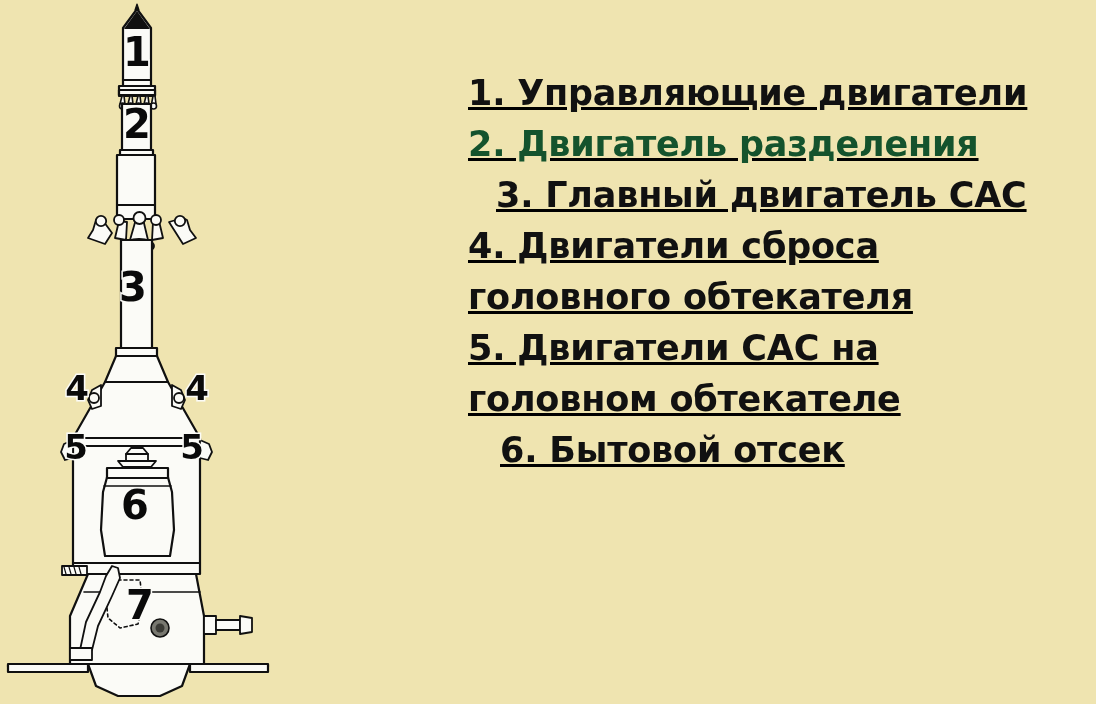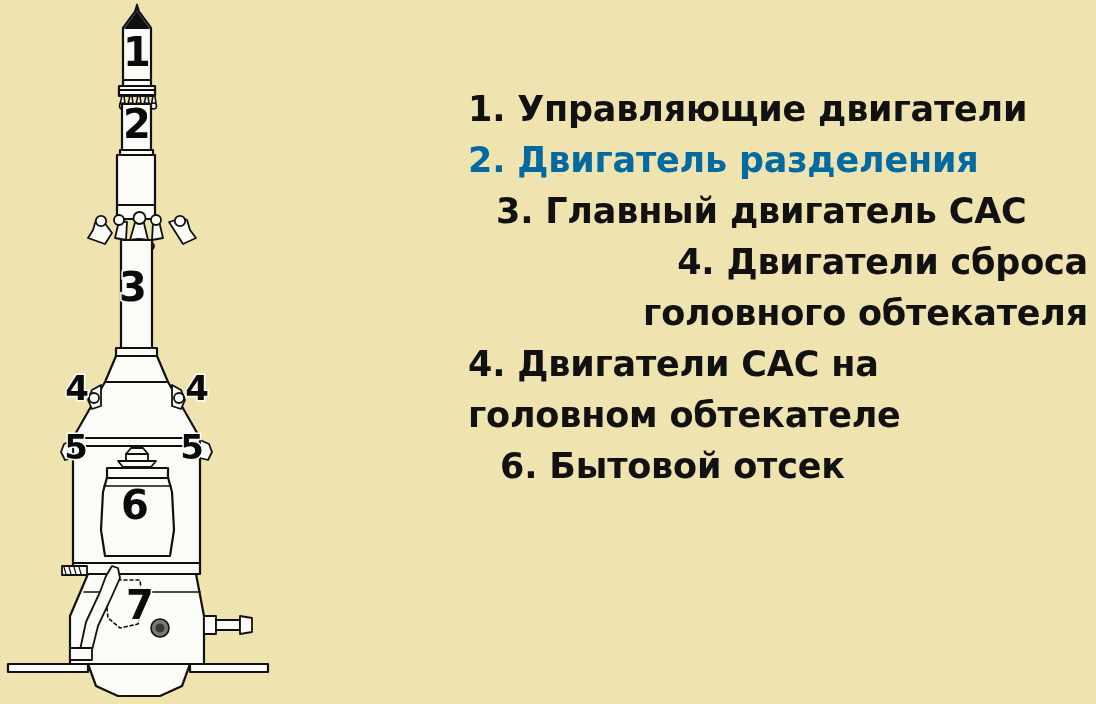--- a/index.html
+++ b/index.html
@@ -33,22 +33,23 @@
     position: absolute;
     left: 0;
     top: 0;
     display: block;
   }
 
   
   #legend-panel {
     position: absolute;
     left: 468px;
-    top: 84px;
+    top: 68px;
     width: 620px;
+    text-decoration: underline;
   }
   .legend-item {
     color: #111111;
     font-family: "DejaVu Sans", sans-serif;
     font-weight: bold;
     font-size: 35px;
     line-height: 51px;
     letter-spacing: -0.2px;
     white-space: pre-line;
     text-rendering: optimizeLegibility;
@@ -198,22 +199,22 @@
         <text class="callout" x="76" y="449" font-size="34">5</text>
         <text class="callout" x="192" y="449" font-size="34">5</text>
         <text class="callout" x="135" y="508" font-size="40">6</text>
         <text class="callout" x="140" y="608" font-size="40">7</text>
       </g>
     </svg>
   </div>
 
   <div id="legend-panel">
     <div class="legend-item" style="color: rgb(17, 17, 17);">1. Управляющие двигатели</div>
-    <div class="legend-item" style="color: #0369a1;">2. Двигатель разделения</div>
+    <div class="legend-item" style="color: #14532d;">2. Двигатель разделения</div>
     <div class="legend-item" style="color: rgb(17, 17, 17); margin-left: 28px;">3. Главный двигатель САС</div>
-    <div class="legend-item" style="color: rgb(17, 17, 17); text-align: right;">4. Двигатели сброса
+    <div class="legend-item" style="color: rgb(17, 17, 17);">4. Двигатели сброса
 головного обтекателя</div>
-    <div class="legend-item" style="color: rgb(17, 17, 17);">4. Двигатели САС на
+    <div class="legend-item" style="color: rgb(17, 17, 17);">5. Двигатели САС на
 головном обтекателе</div>
     <div class="legend-item" style="color: rgb(17, 17, 17); margin-left: 32px;">6. Бытовой отсек</div>
   </div>
 
 </div>
 
 </body></html>

